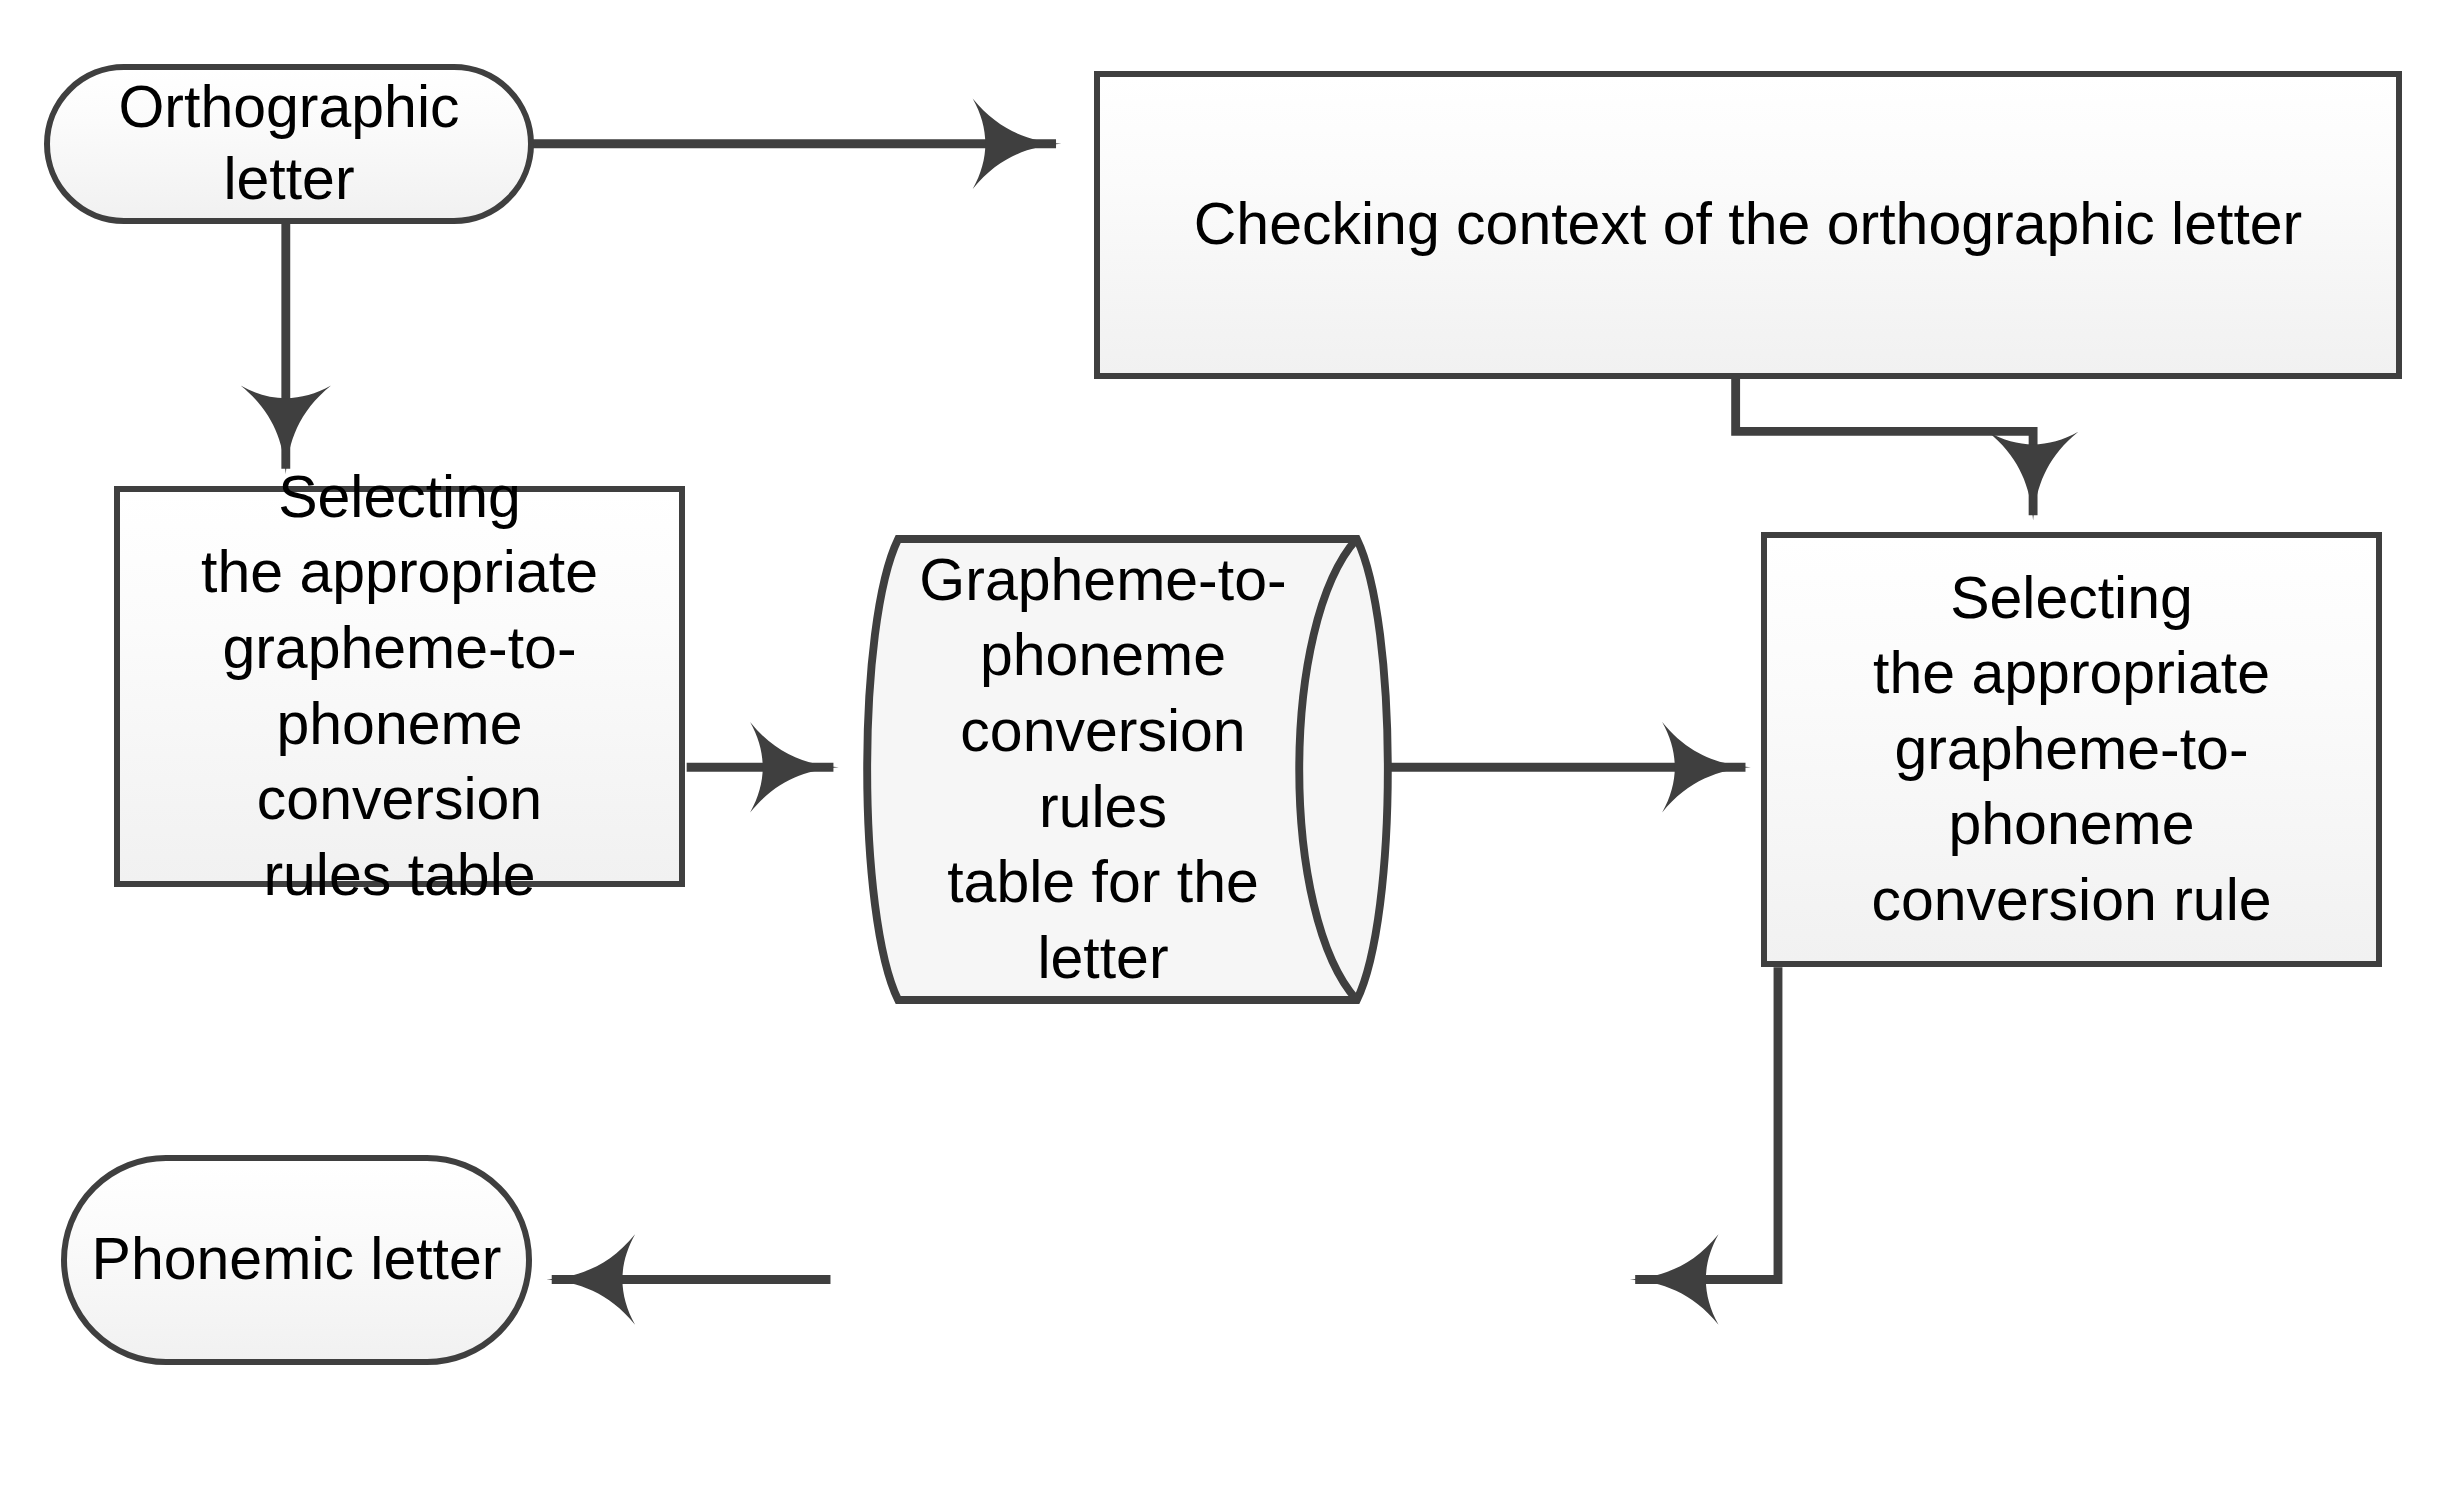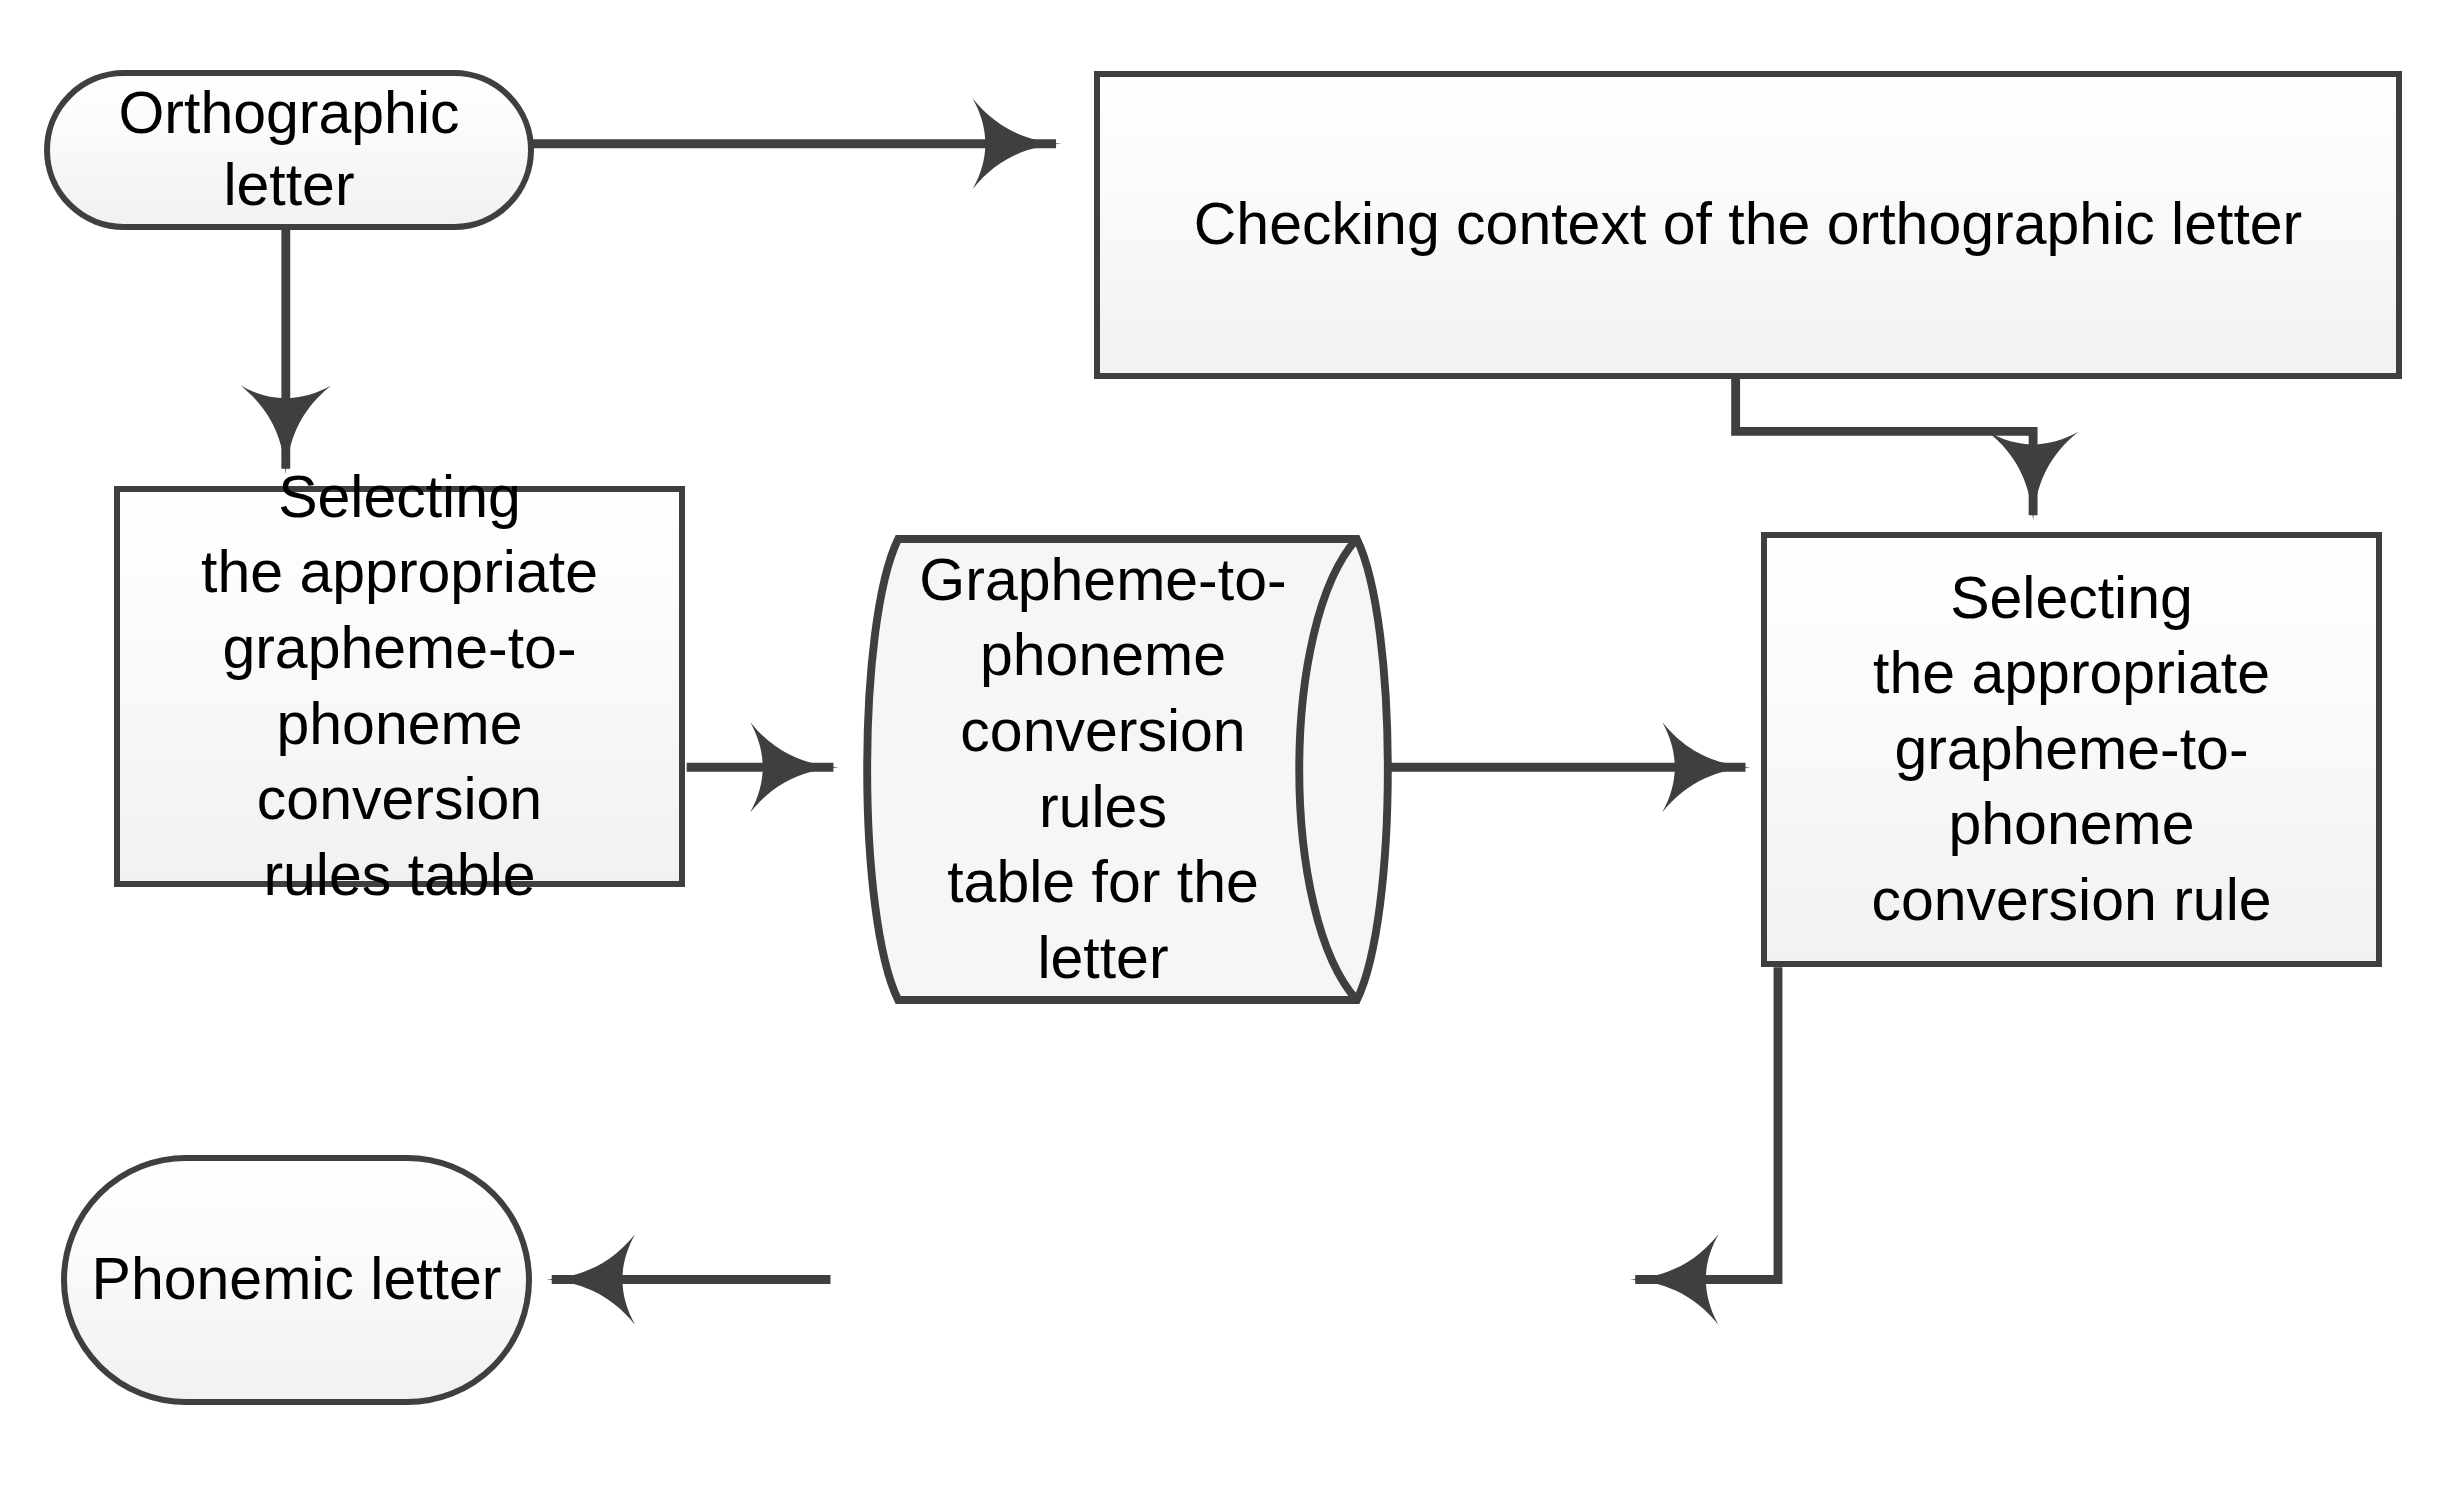--- a/index.html
+++ b/index.html
@@ -107,21 +107,21 @@
 
     <path d="M 697,779 L 846,779" fill="none" stroke="#3f3f3f" stroke-width="9" marker-end="url(#arrowhead)"></path>
 
     <path d="M 1278,779 L 1772,779" fill="none" stroke="#3f3f3f" stroke-width="9" marker-end="url(#arrowhead)"></path>
 
     <path d="M 1805,982 L 1805,1299 L 1660,1299" fill="none" stroke="#3f3f3f" stroke-width="9" stroke-linejoin="miter" marker-end="url(#arrowhead)"></path>
 
     <path d="M 843,1299 L 560,1299" fill="none" stroke="#3f3f3f" stroke-width="9" marker-end="url(#arrowhead)"></path>
   </svg>
 
-  <div class="node terminator" style="left:44px; top:64px; width:490px; height:160px;margin-top:6px;">
+  <div class="node terminator" style="left:44px; top:64px; width:490px; height:160px;">
     <span class="label">Orthographic letter</span>
   </div>
 
   <div class="node process" style="left:1074px; top:71px; width:1308px; height:308px;margin-left:20px;">
     <span class="label">Checking context of the orthographic letter</span>
   </div>
 
   <div class="node process" style="left:114px; top:486px; width:571px; height:169px; height:401px;">
     <span class="label">Selecting
 the appropriate
@@ -150,18 +150,18 @@
 
   <div class="node process" style="left:1761px; top:532px; width:621px; height:435px;">
     <span class="label">Selecting
 the appropriate
 grapheme-to-
 phoneme
 conversion rule</span>
   </div>
 
 
-  <div class="node terminator" style="left:61px; top:1155px; width:471px; height:250px;">
+  <div class="node terminator" style="left:61px; top:1155px; width:471px; height:210px;">
     <span class="label">Phonemic letter</span>
   </div>
 
 </div>
 
 
 </body></html>

